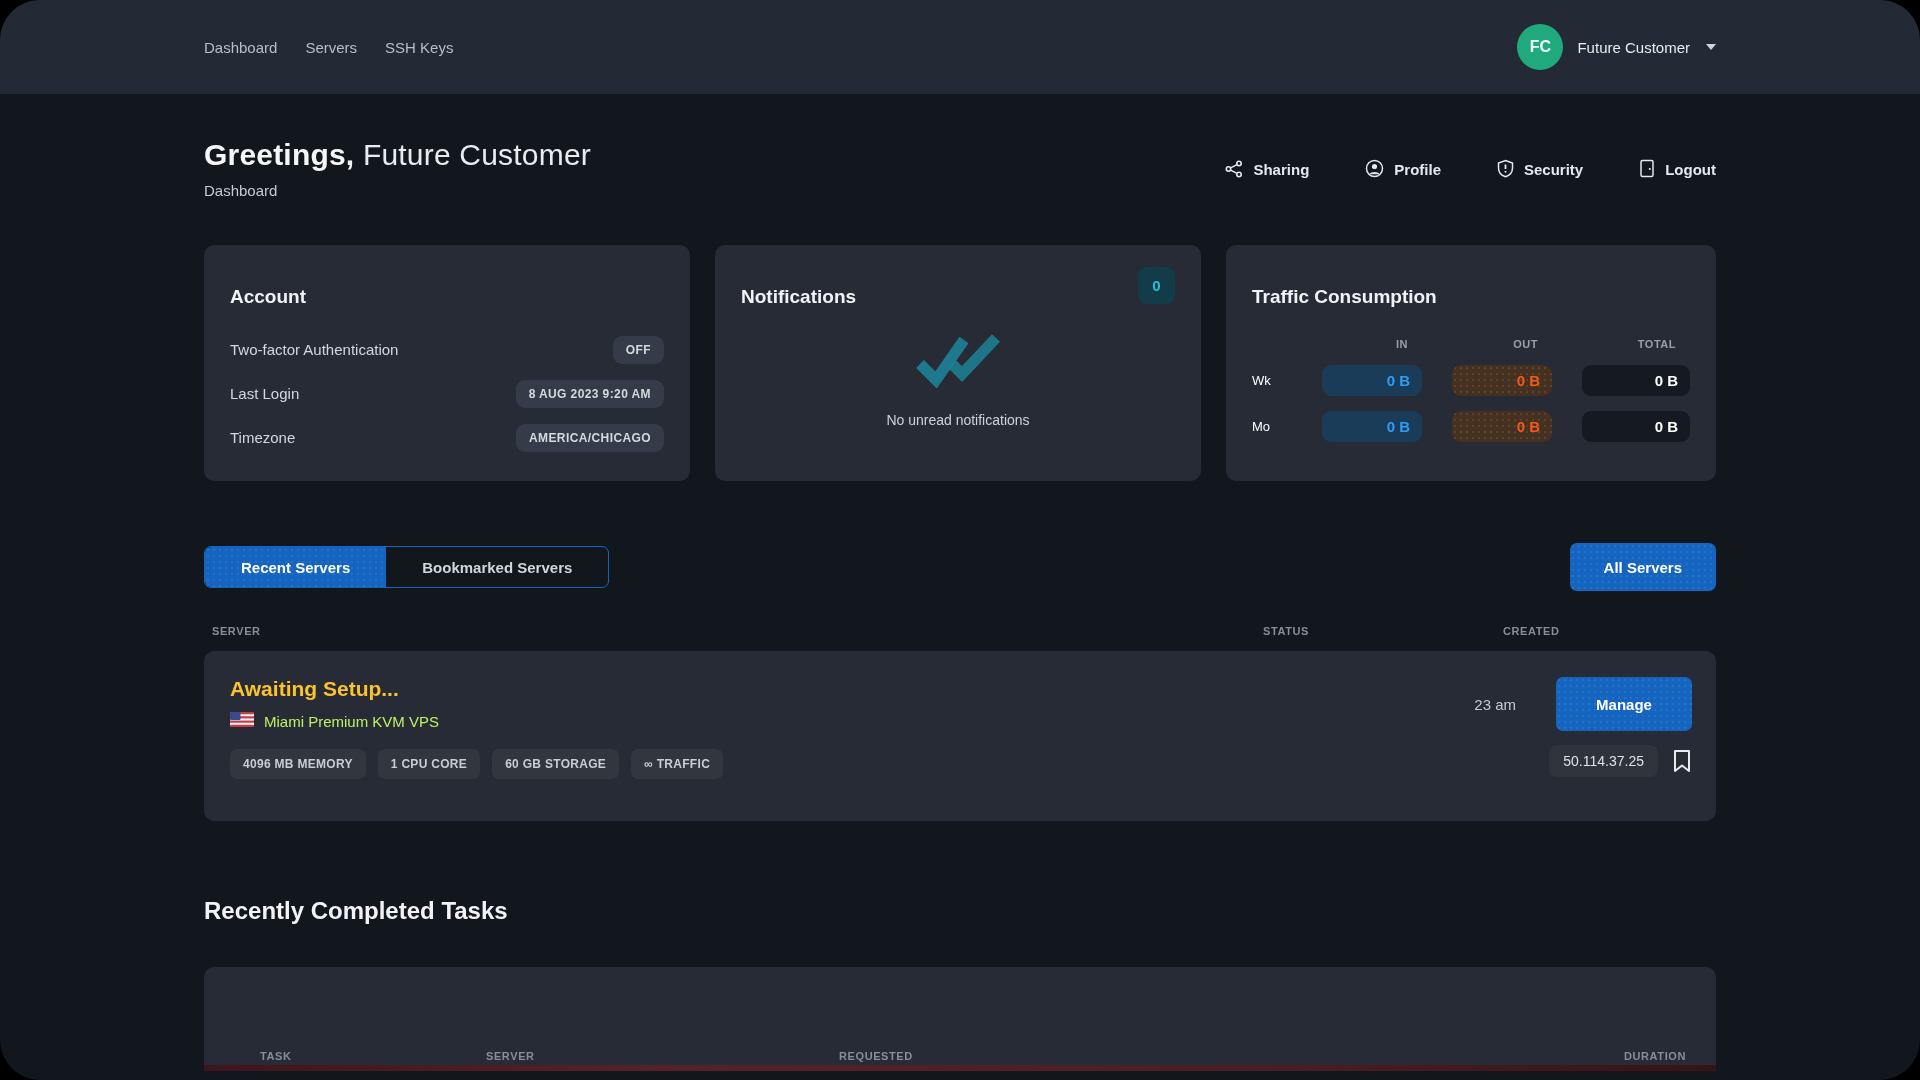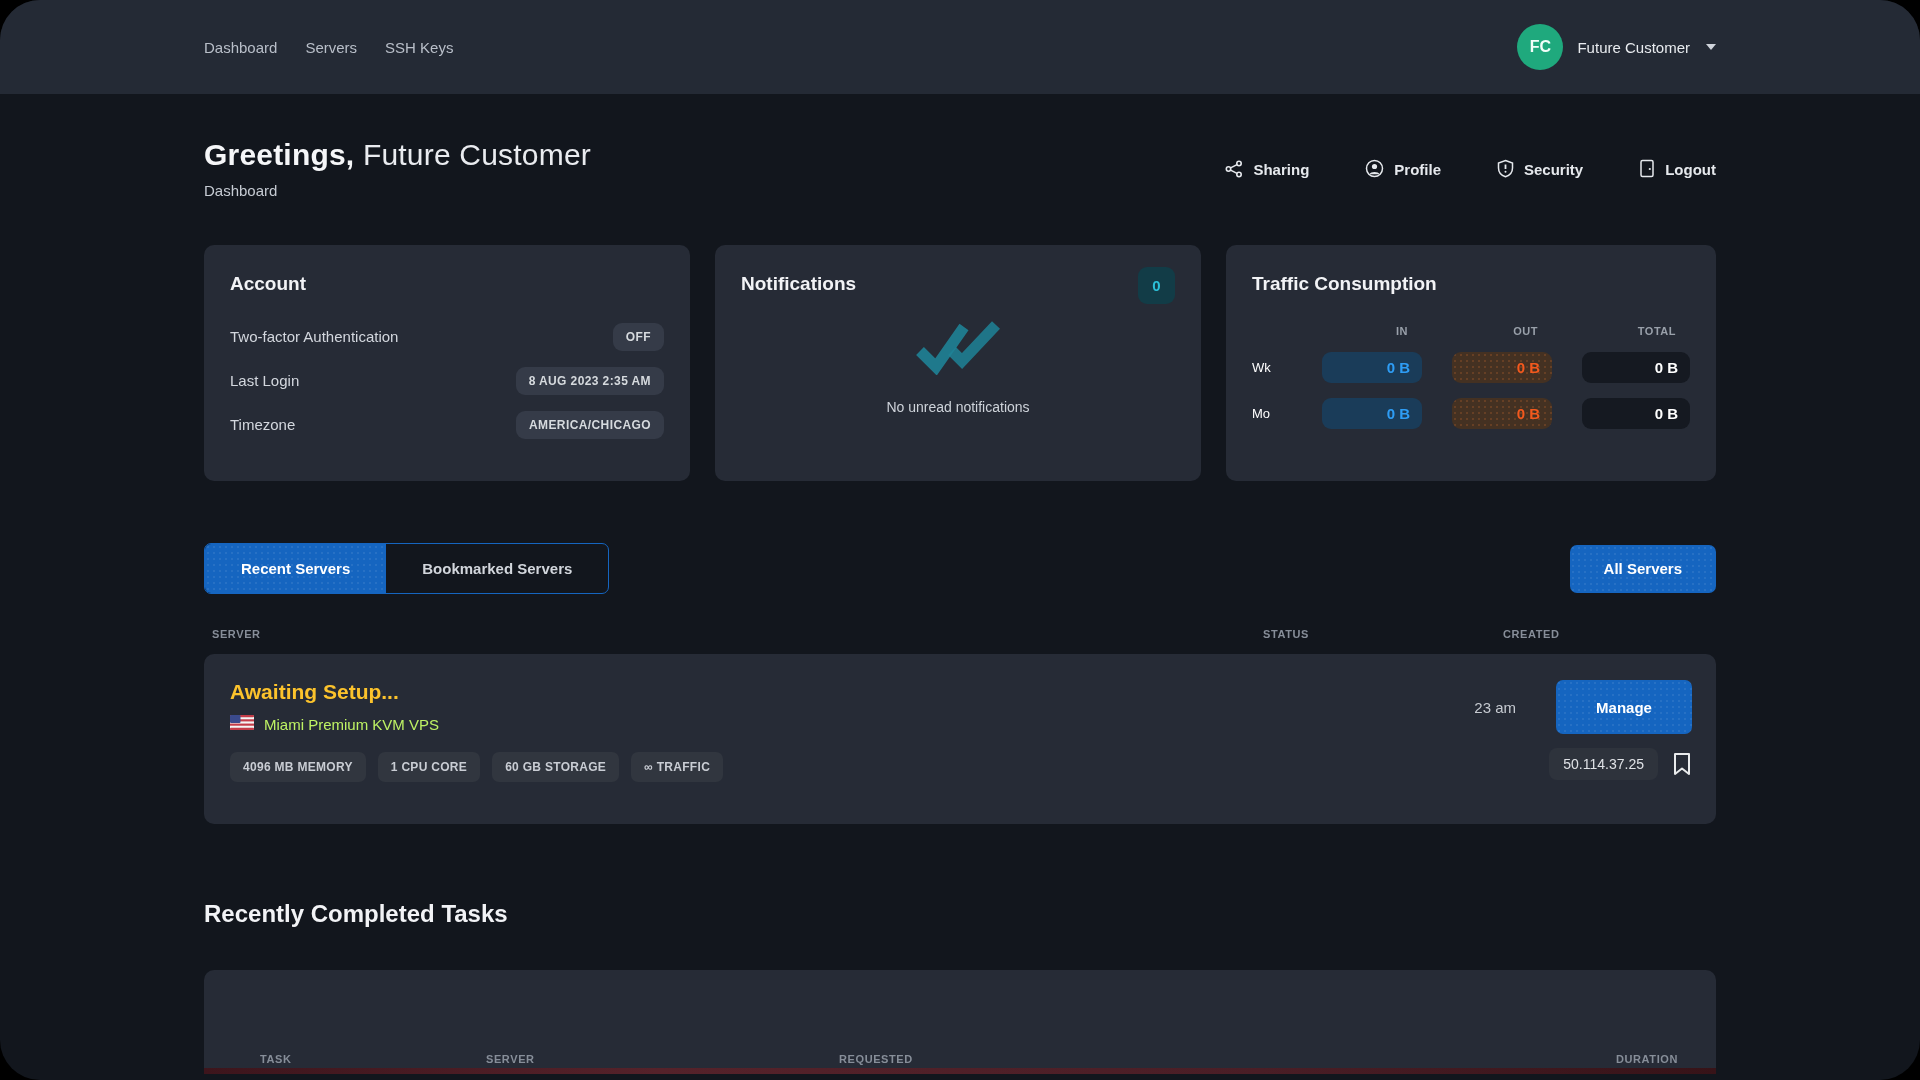--- a/index.html
+++ b/index.html
@@ -21,21 +21,21 @@
   .header-row { display:flex; justify-content:space-between; align-items:center; margin-top:44px; }
   .greeting h1 { font-size:30px; font-weight:400; color:#e9ebef; letter-spacing:.2px; }
   .greeting h1 b { color:#f5f6f8; font-weight:700; }
   .greeting .sub { margin-top:10px; font-size:15px; color:#c6cbd3; }
   .header-actions { display:flex; gap:56px; align-items:center; }
   .h-action { display:flex; align-items:flex-end; gap:10px; color:#e6e9ed; font-size:15px; font-weight:600; cursor:pointer; }
   .h-action svg { display:block; }
 
   
   .cards { display:grid; grid-template-columns:1fr 1fr 1fr; gap:25px; margin-top:46px; }
-  .card { background:#262b36; border-radius:10px; height:236px; padding:28px 26px; position:relative; }
+  .card { background:#262b36; border-radius:10px; height:236px; padding:41px 26px; position:relative; }
   .card-title { color:#f2f3f6; font-size:19px; font-weight:700; }
 
   .acct-rows { margin-top:26px; display:flex; flex-direction:column; gap:13px; }
   .acct-row { display:flex; align-items:center; justify-content:space-between; height:31px; }
   .acct-label { color:#d3d7de; font-size:15px; }
   .pill-badge { background:#353b48; color:#d6dade; font-size:12px; font-weight:700; letter-spacing:.4px; padding:7px 13px; border-radius:9px; }
 
   .notif-count { position:absolute; top:22px; right:26px; width:37px; height:37px; border-radius:9px; background:#123c47; color:#2cc0d8; font-size:15px; font-weight:700; display:flex; align-items:center; justify-content:center; }
   .notif-body { display:flex; flex-direction:column; align-items:center; margin-top:22px; }
   .notif-text { margin-top:20px; color:#ced3da; font-size:14px; }
@@ -44,21 +44,21 @@
   .t-colhead { color:#99a0aa; font-size:11px; font-weight:700; letter-spacing:.5px; text-align:right; padding-right:14px; }
   .t-rowlabel { color:#ffffff; font-size:13px; }
   .t-pill { height:31px; border-radius:9px; display:flex; align-items:center; justify-content:flex-end; padding-right:12px; font-size:15px; font-weight:700; }
   .t-in  { background:#1a3c59; color:#2e9df5; }
   .t-out { background:#443122; color:#f4591d; background-image:radial-gradient(rgba(255,130,50,.18) 1px, transparent 1px); background-size:6px 6px; }
   .t-total { background:#151921; color:#ffffff; }
 
   
   .servers-bar { display:flex; justify-content:space-between; align-items:center; margin-top:62px; }
   .tab-group { display:inline-flex; border:1px solid #1565c0; border-radius:7px; overflow:hidden; }
-  .tab { height:49px; display:flex; align-items:center; padding:0 36px; font-size:15px; font-weight:700; color:#d2d6dc; cursor:pointer; }
+  .tab { height:40px; display:flex; align-items:center; padding:0 36px; font-size:15px; font-weight:700; color:#d2d6dc; cursor:pointer; }
   .tab.active { background:#1565c0; color:#fff; background-image:radial-gradient(rgba(255,255,255,.08) 1px, transparent 1px); background-size:6px 6px; }
   .btn-blue { background:#1565c0; color:#fff; font-size:15px; font-weight:700; border:none; border-radius:7px; cursor:pointer; background-image:radial-gradient(rgba(255,255,255,.08) 1px, transparent 1px); background-size:6px 6px; font-family:"Liberation Sans", sans-serif; }
   .all-servers { height:48px; padding:0 34px; }
 
   .srv-thead { display:grid; grid-template-columns:1fr 240px 205px; padding:0 8px; margin-top:34px; }
   .th { color:#878e99; font-size:11px; font-weight:700; letter-spacing:.6px; }
   .srv-card { margin-top:14px; background:#262b36; border-radius:10px; height:170px; padding:26px 24px 24px 26px; display:flex; justify-content:space-between; }
   .srv-name { font-size:21px; font-weight:700; color:#fcc32c; }
   .srv-plan { display:flex; align-items:center; gap:10px; margin-top:11px; color:#bef264; font-size:15px; }
   .srv-specs { display:flex; gap:12px; margin-top:19px; }
@@ -67,21 +67,21 @@
   .srv-right-top { display:flex; align-items:center; gap:40px; }
   .created-text { color:#c6cad1; font-size:15px; }
   .manage-btn { width:136px; height:54px; }
   .srv-right-bottom { display:flex; align-items:center; gap:14px; margin-top:14px; }
   .ip-pill { background:#2e333c; color:#dfe2e6; font-size:14px; padding:8px 14px; border-radius:8px; }
   .bookmark { cursor:pointer; display:flex; }
 
   
   .tasks-title { margin-top:76px; color:#f2f3f6; font-size:24px; font-weight:700; }
   .tasks-card { margin-top:42px; background:#262b36; border-radius:10px 10px 0 0; height:104px; position:relative; }
-  .tasks-thead { position:absolute; left:0; right:12px; bottom:9px; display:grid; grid-template-columns:226px 353px 1fr auto; padding:0 26px 0 56px; }
+  .tasks-thead { position:absolute; left:0; right:4px; bottom:9px; display:grid; grid-template-columns:226px 353px 1fr auto; padding:0 26px 0 56px; }
   .tasks-thead .th:last-child { justify-self:end; }
   .red-strip { position:absolute; left:0; right:0; bottom:0; height:6px; background:linear-gradient(90deg,#3d151c,#55222a 30%,#4a1e26 70%,#371318); }
 </style>
 </head>
 <body>
 
 <div class="screen">
 
   <div class="navbar">
     <div class="container">
@@ -154,21 +154,21 @@
 
       <div class="card">
         <div class="card-title">Account</div>
         <div class="acct-rows">
           <div class="acct-row">
             <span class="acct-label">Two-factor Authentication</span>
             <span class="pill-badge">OFF</span>
           </div>
           <div class="acct-row">
             <span class="acct-label">Last Login</span>
-            <span class="pill-badge">8 AUG 2023 2:35 AM</span>
+            <span class="pill-badge">8 AUG 2023 9:20 AM</span>
           </div>
           <div class="acct-row">
             <span class="acct-label">Timezone</span>
             <span class="pill-badge">AMERICA/CHICAGO</span>
           </div>
         </div>
       </div>
 
       <div class="card">
         <div class="card-title">Notifications</div>

